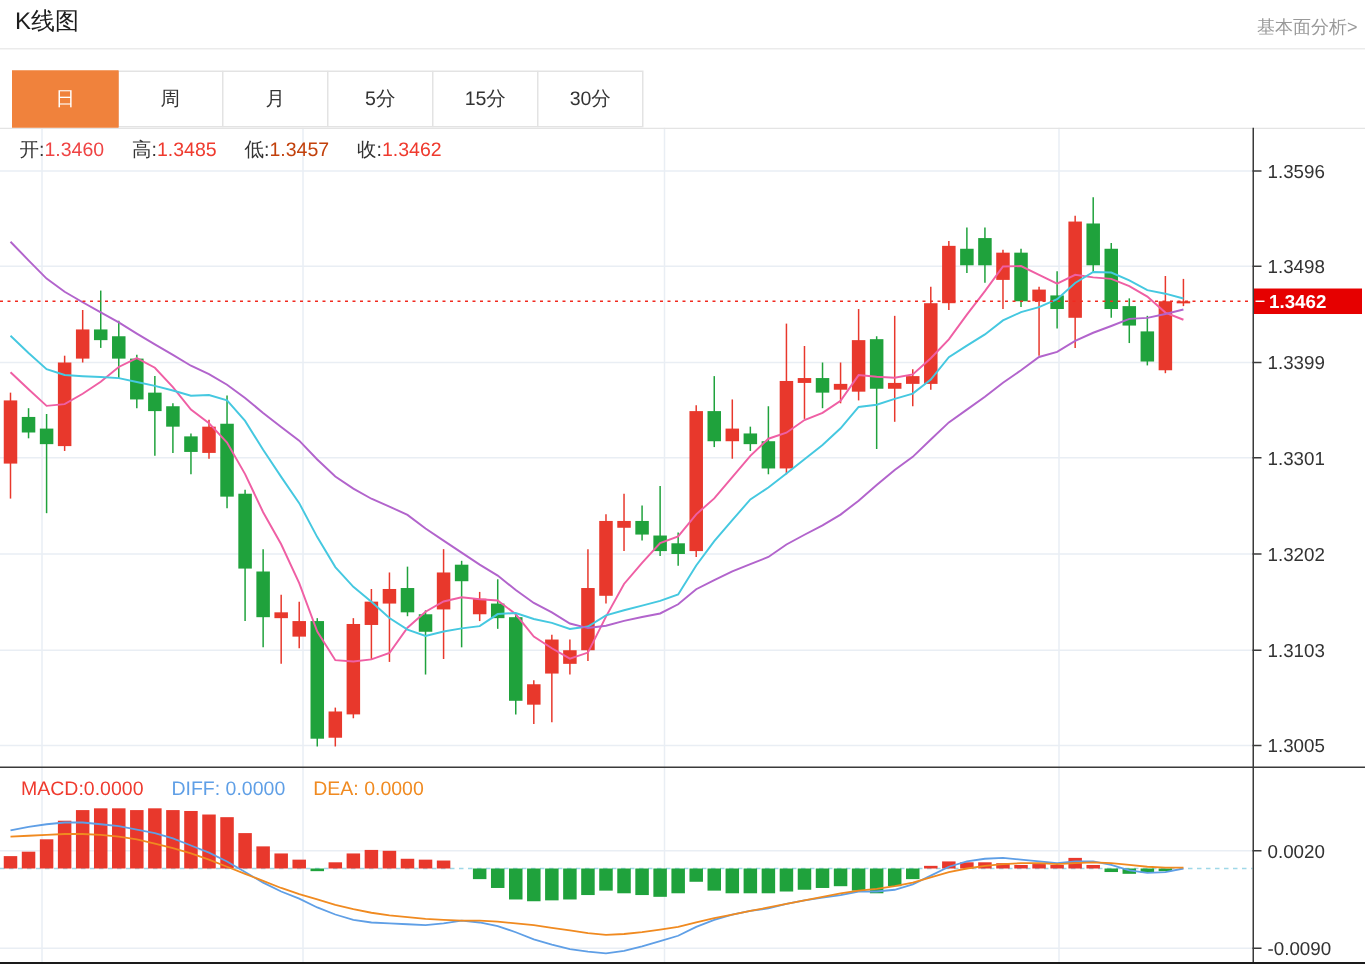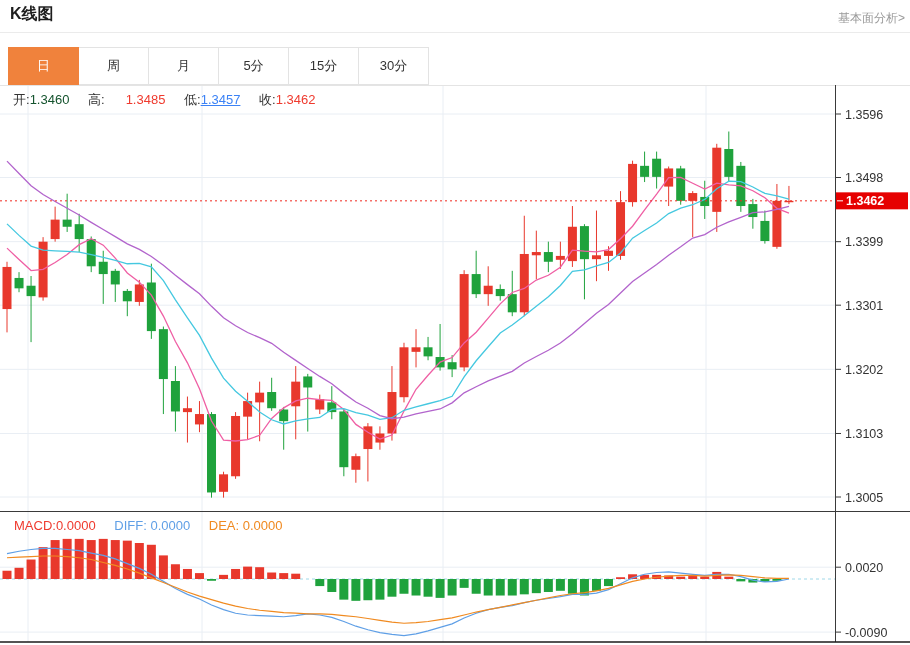--- a/index.html
+++ b/index.html
@@ -1,18 +1,18 @@
 <!DOCTYPE html>
 <html><head>
 <meta charset="utf-8">
 <style>
   html,body{margin:0;padding:0}
   body{width:910px;height:645px;position:relative;background:#fff;overflow:hidden;
        font-family:"Liberation Sans","DejaVu Sans",sans-serif;}
-  .page-title{position:absolute;left:10px;top:4px;margin:0;font-size:16px;font-weight:bold;color:#1d1d1d}
+  .page-title{position:absolute;left:10px;top:4px;margin:0;font-size:16px;font-weight:normal;color:#1d1d1d}
   .fund-link{position:absolute;right:5px;top:10px;font-size:12px;color:#999;cursor:pointer;text-decoration:none}
   .hdr-divider{position:absolute;left:0;top:32px;width:910px;height:0;border-top:1px solid #ebebeb}
   .tabbar{position:absolute;left:8px;top:47px;display:flex;z-index:2}
   .tab{width:69px;height:36px;line-height:36px;text-align:center;font-size:13px;color:#333;
        background:#fff;border:1px solid #e3e3e3;margin-left:-1px;cursor:pointer;box-sizing:content-box}
   .tab:first-child{margin-left:0}
   .tab.active{color:#fff;position:relative;z-index:1}
   .chart-wrap{position:absolute;left:0;top:85px;width:910px;height:560px}
   .chart-wrap svg{position:absolute;left:0;top:0}
   .info-row{position:absolute;left:13px;font-size:13px;white-space:nowrap;z-index:3}
@@ -292,23 +292,23 @@
         <text x="845" y="551.6" fill="#333333" class="axis-text">-0.0090</text>
       </g>
       <g>
         <rect x="836" y="107.34" width="72" height="17" fill="#e60000"></rect>
         <line x1="837" y1="115.84" x2="843" y2="115.84" stroke="#fff"></line>
         <text x="846" y="120.34" fill="#fff" font-weight="bold" class="axis-text">1.3462</text>
       </g>
     </svg>
 
   <div class="info-row ohlc-row">
-    <span class="pair"><span class="lbl">开:</span><span class="val" style="color: #14532d;">1.3460</span></span>
-    <span class="pair"><span class="lbl">高:</span><span class="val" style="color: rgb(239, 58, 46); margin-left: 21px;">1.3485</span></span>
-    <span class="pair"><span class="lbl">低:</span><span class="val" style="color: #3b82f6; text-decoration: underline;">1.3457</span></span>
+    <span class="pair"><span class="lbl">开:</span><span class="val" style="color: #ef4444;">1.3460</span></span>
+    <span class="pair"><span class="lbl">高:</span><span class="val" style="color: rgb(239, 58, 46);">1.3485</span></span>
+    <span class="pair"><span class="lbl">低:</span><span class="val" style="color: #c2410c;">1.3457</span></span>
     <span class="pair"><span class="lbl">收:</span><span class="val" style="color: rgb(239, 58, 46);">1.3462</span></span>
   </div>
 
 
   <div class="info-row macd-row">
     <span class="pair macd" style="color: rgb(239, 58, 46);"><span>MACD:</span><span>0.0000</span></span>
     <span class="pair diff" style="color: rgb(95, 159, 230);"><span>DIFF:</span> <span>0.0000</span></span>
     <span class="pair dea" style="color: rgb(240, 138, 32);"><span>DEA:</span> <span>0.0000</span></span>
   </div>
 </div>

